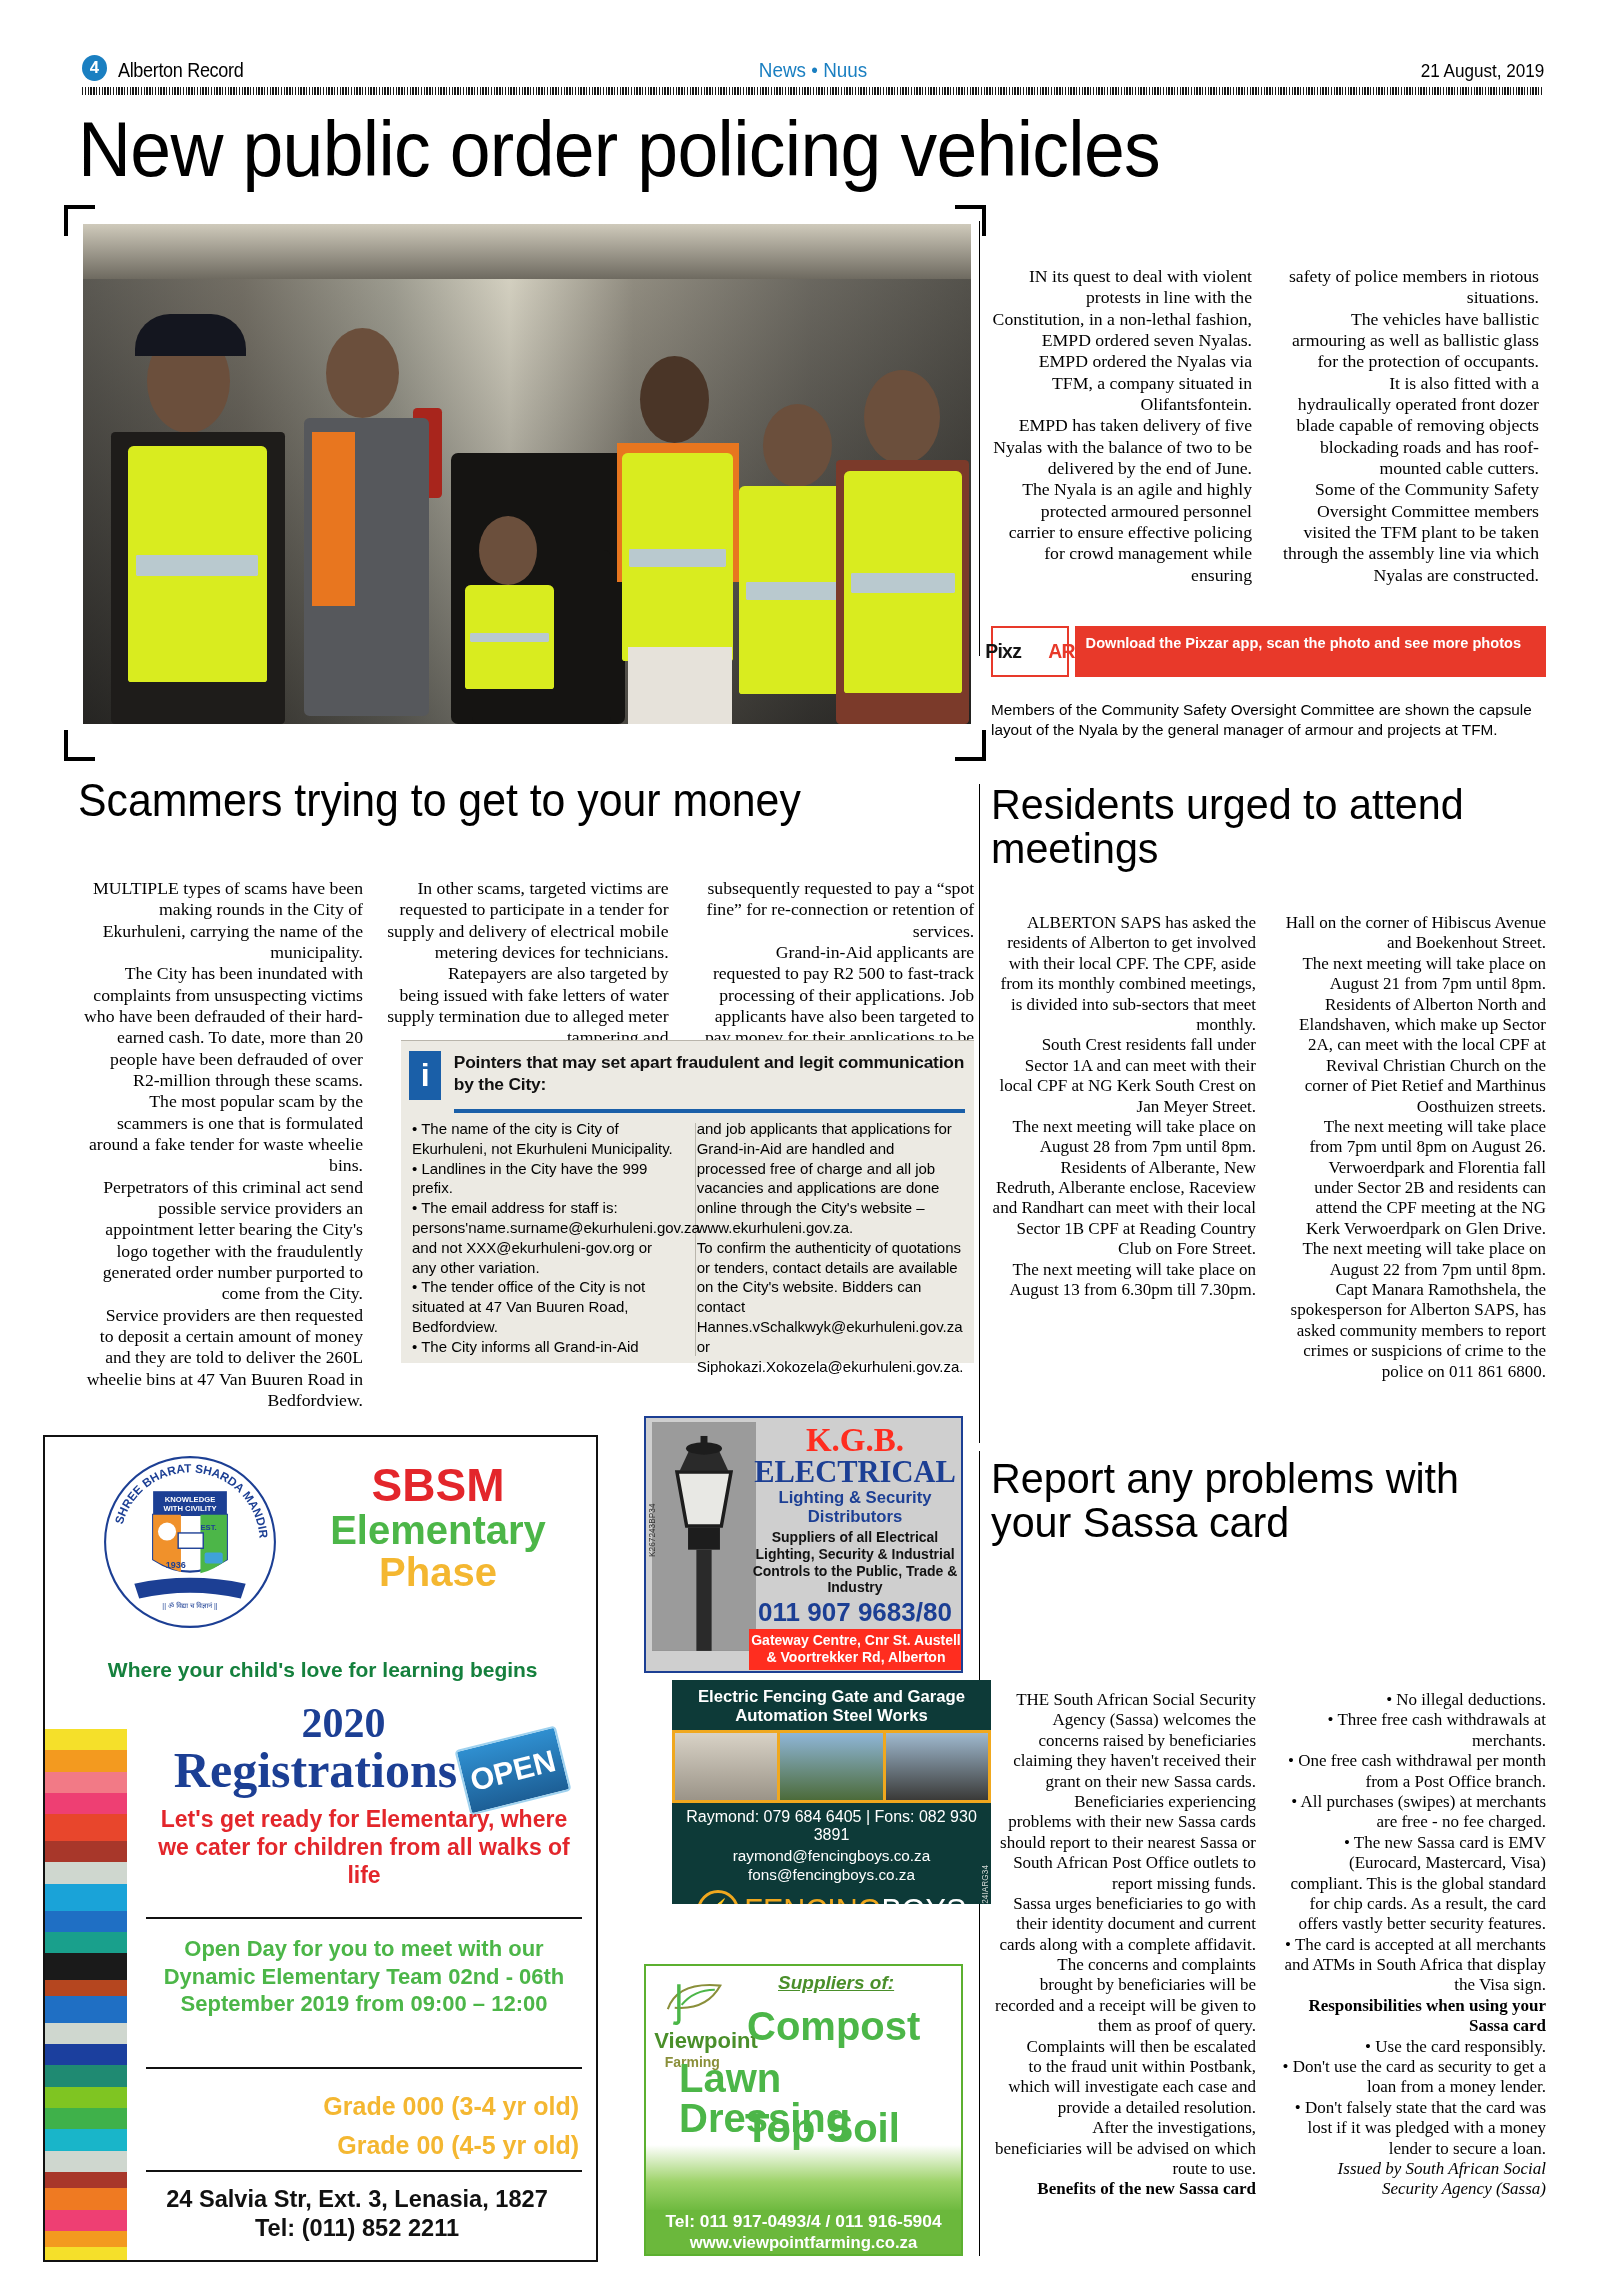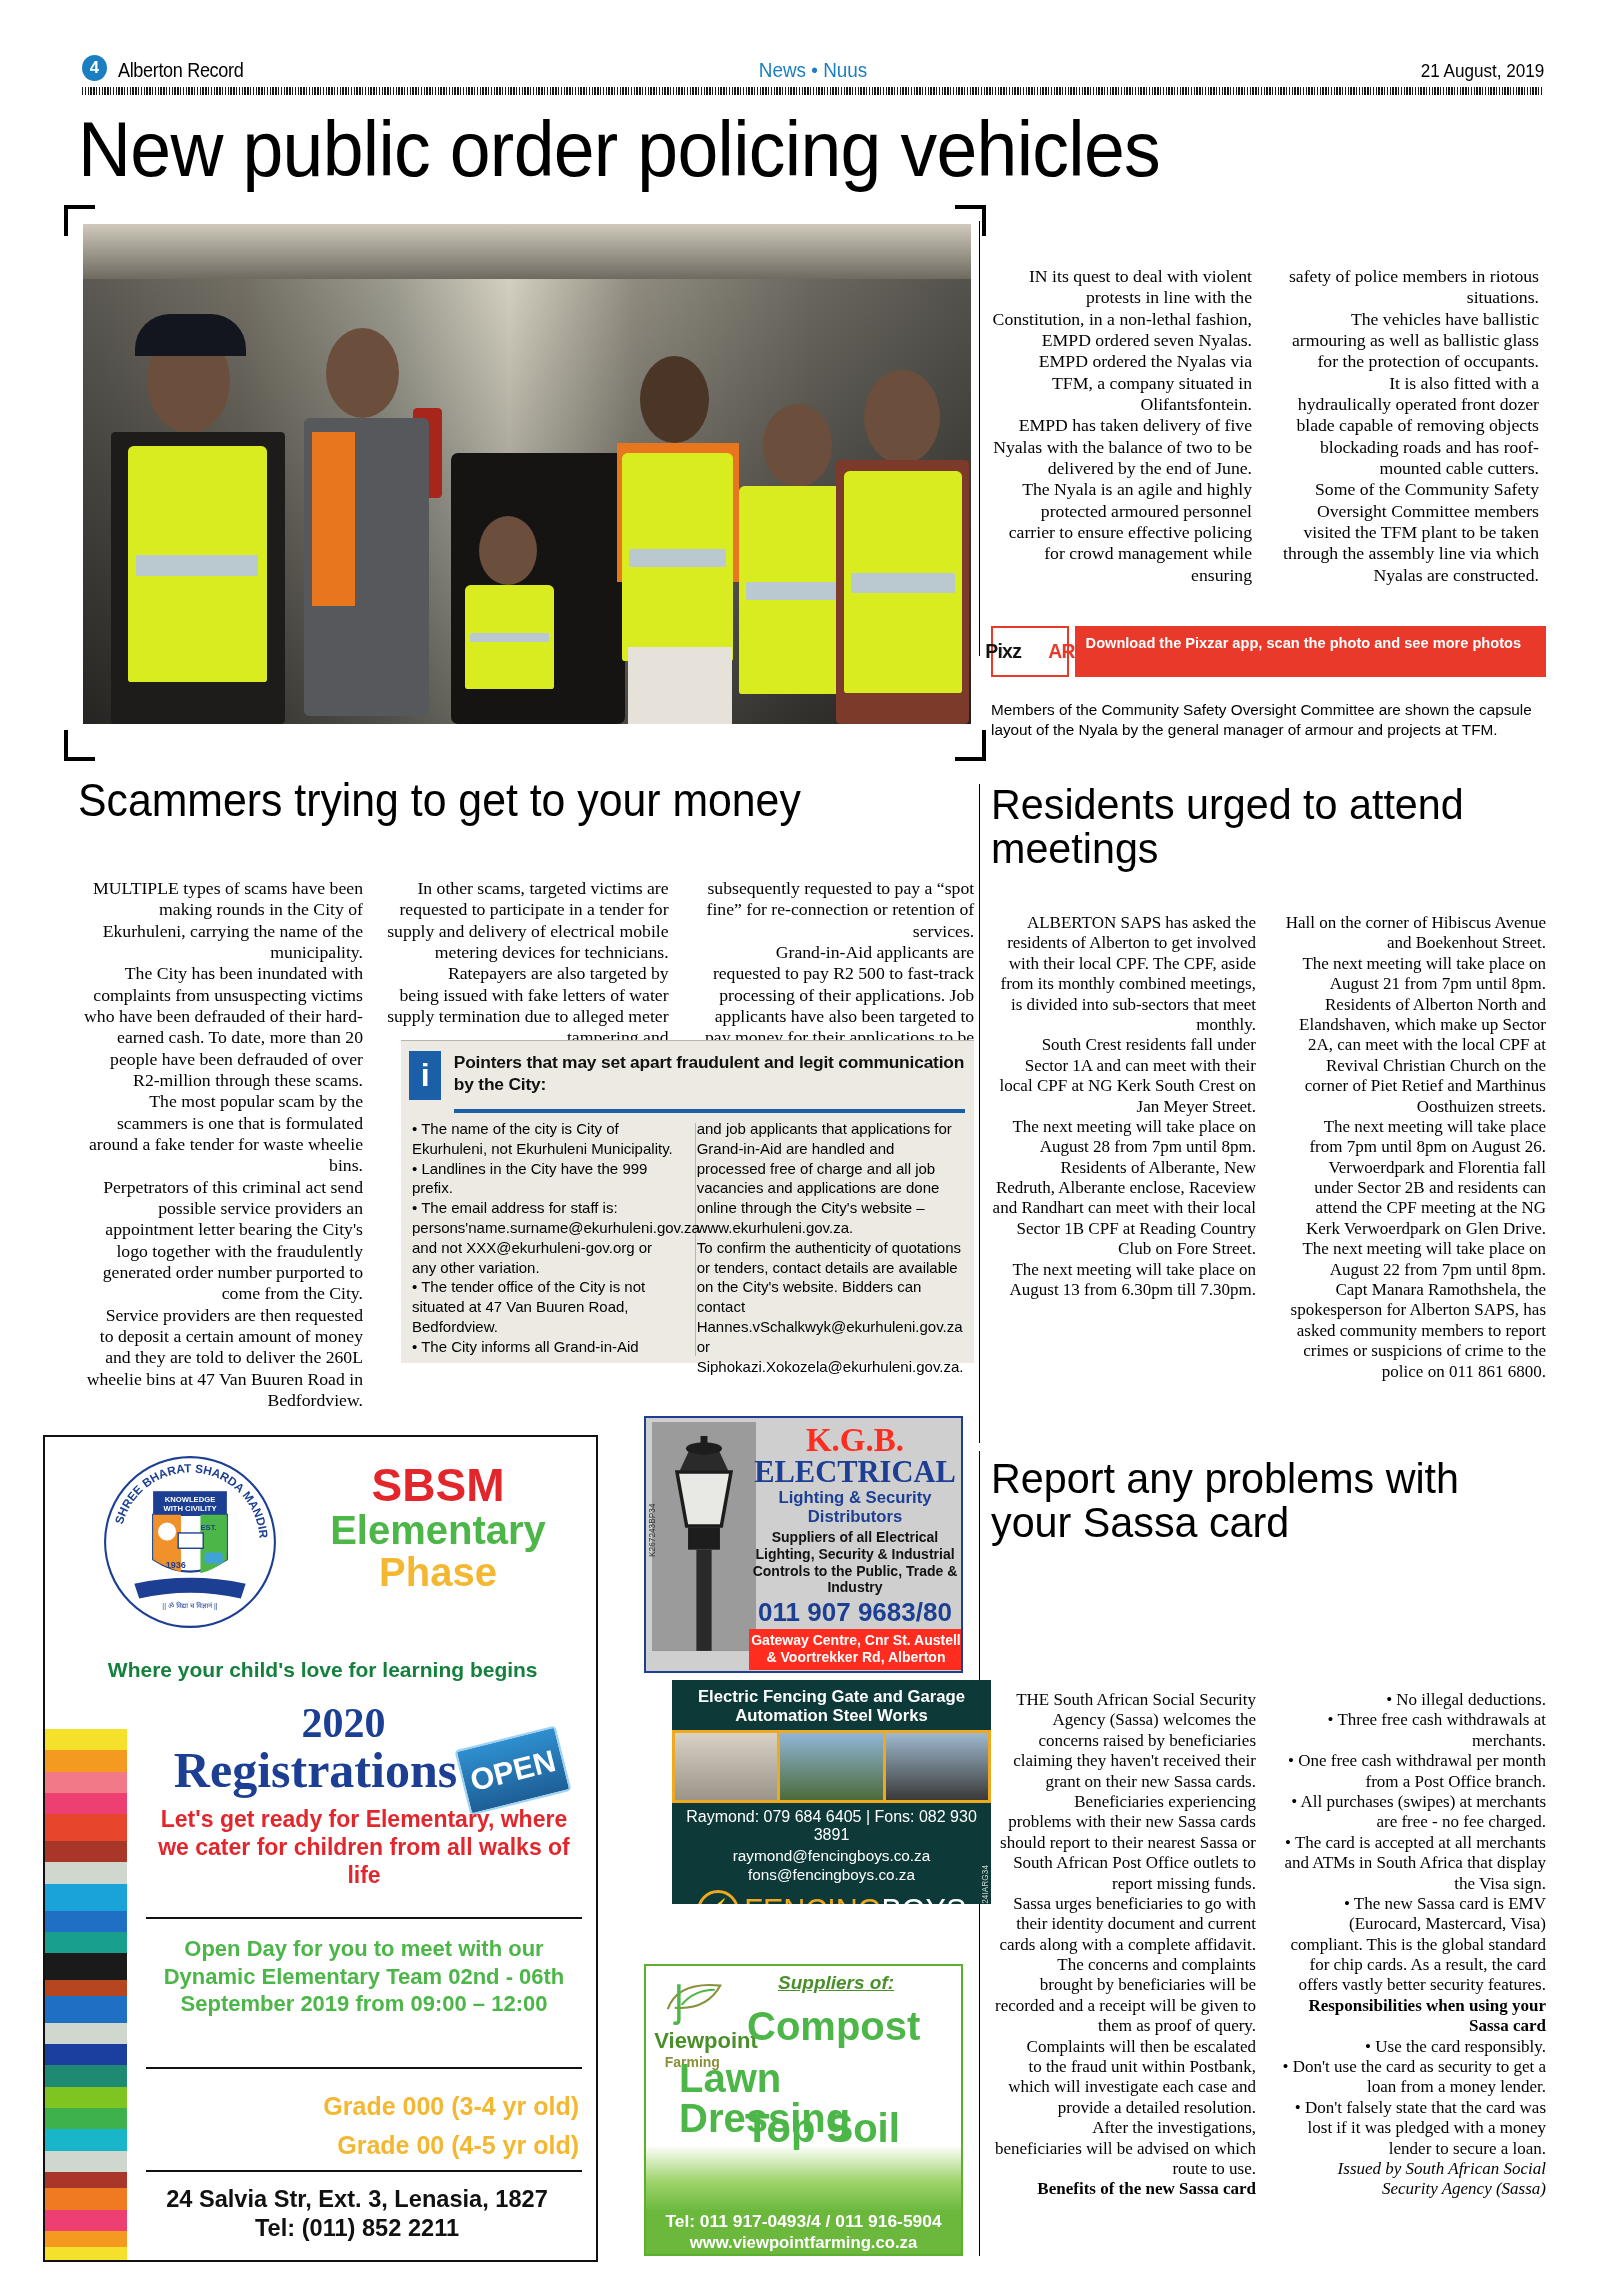--- a/index.html
+++ b/index.html
@@ -488,22 +488,22 @@
       <p>The concerns and complaints brought by beneficiaries will be recorded and a receipt will be given to them as proof of query.</p>
       <p>Complaints will then be escalated to the fraud unit within Postbank, which will investigate each case and provide a detailed resolution.</p>
       <p>After the investigations, beneficiaries will be advised on which route to use.</p>
       <p class="first"><b>Benefits of the new Sassa card</b></p>
     </div>
     <div class="c col-body col-body-narrow">
       <p class="first">•  No illegal deductions.</p>
       <p class="first">•  Three free cash withdrawals at merchants.</p>
       <p class="first">•  One free cash withdrawal per month from a Post Office branch.</p>
       <p class="first">•  All purchases (swipes) at merchants are free - no fee charged.</p>
+      <p class="first">•  The new Sassa card is EMV (Eurocard, Mastercard, Visa) compliant. This is the global standard for chip cards. As a result, the card offers vastly better security features.</p>
       <p class="first">•  The card is accepted at all merchants and ATMs in South Africa that display the Visa sign.</p>
-      <p class="first">•  The new Sassa card is EMV (Eurocard, Mastercard, Visa) compliant. This is the global standard for chip cards. As a result, the card offers vastly better security features.</p>
       <p class="first"><b>Responsibilities when using your Sassa card</b></p>
       <p class="first">•  Use the card responsibly.</p>
       <p class="first">•  Don't use the card as security to get a loan from a money lender.</p>
       <p class="first">•  Don't falsely state that the card was lost if it was pledged with a money lender to secure a loan.</p>
       <p><i>Issued by South African Social Security Agency (Sassa)</i></p>
     </div>
   </div>
 
   <div class="ad-sbsm">
     <div class="pencils"></div>

